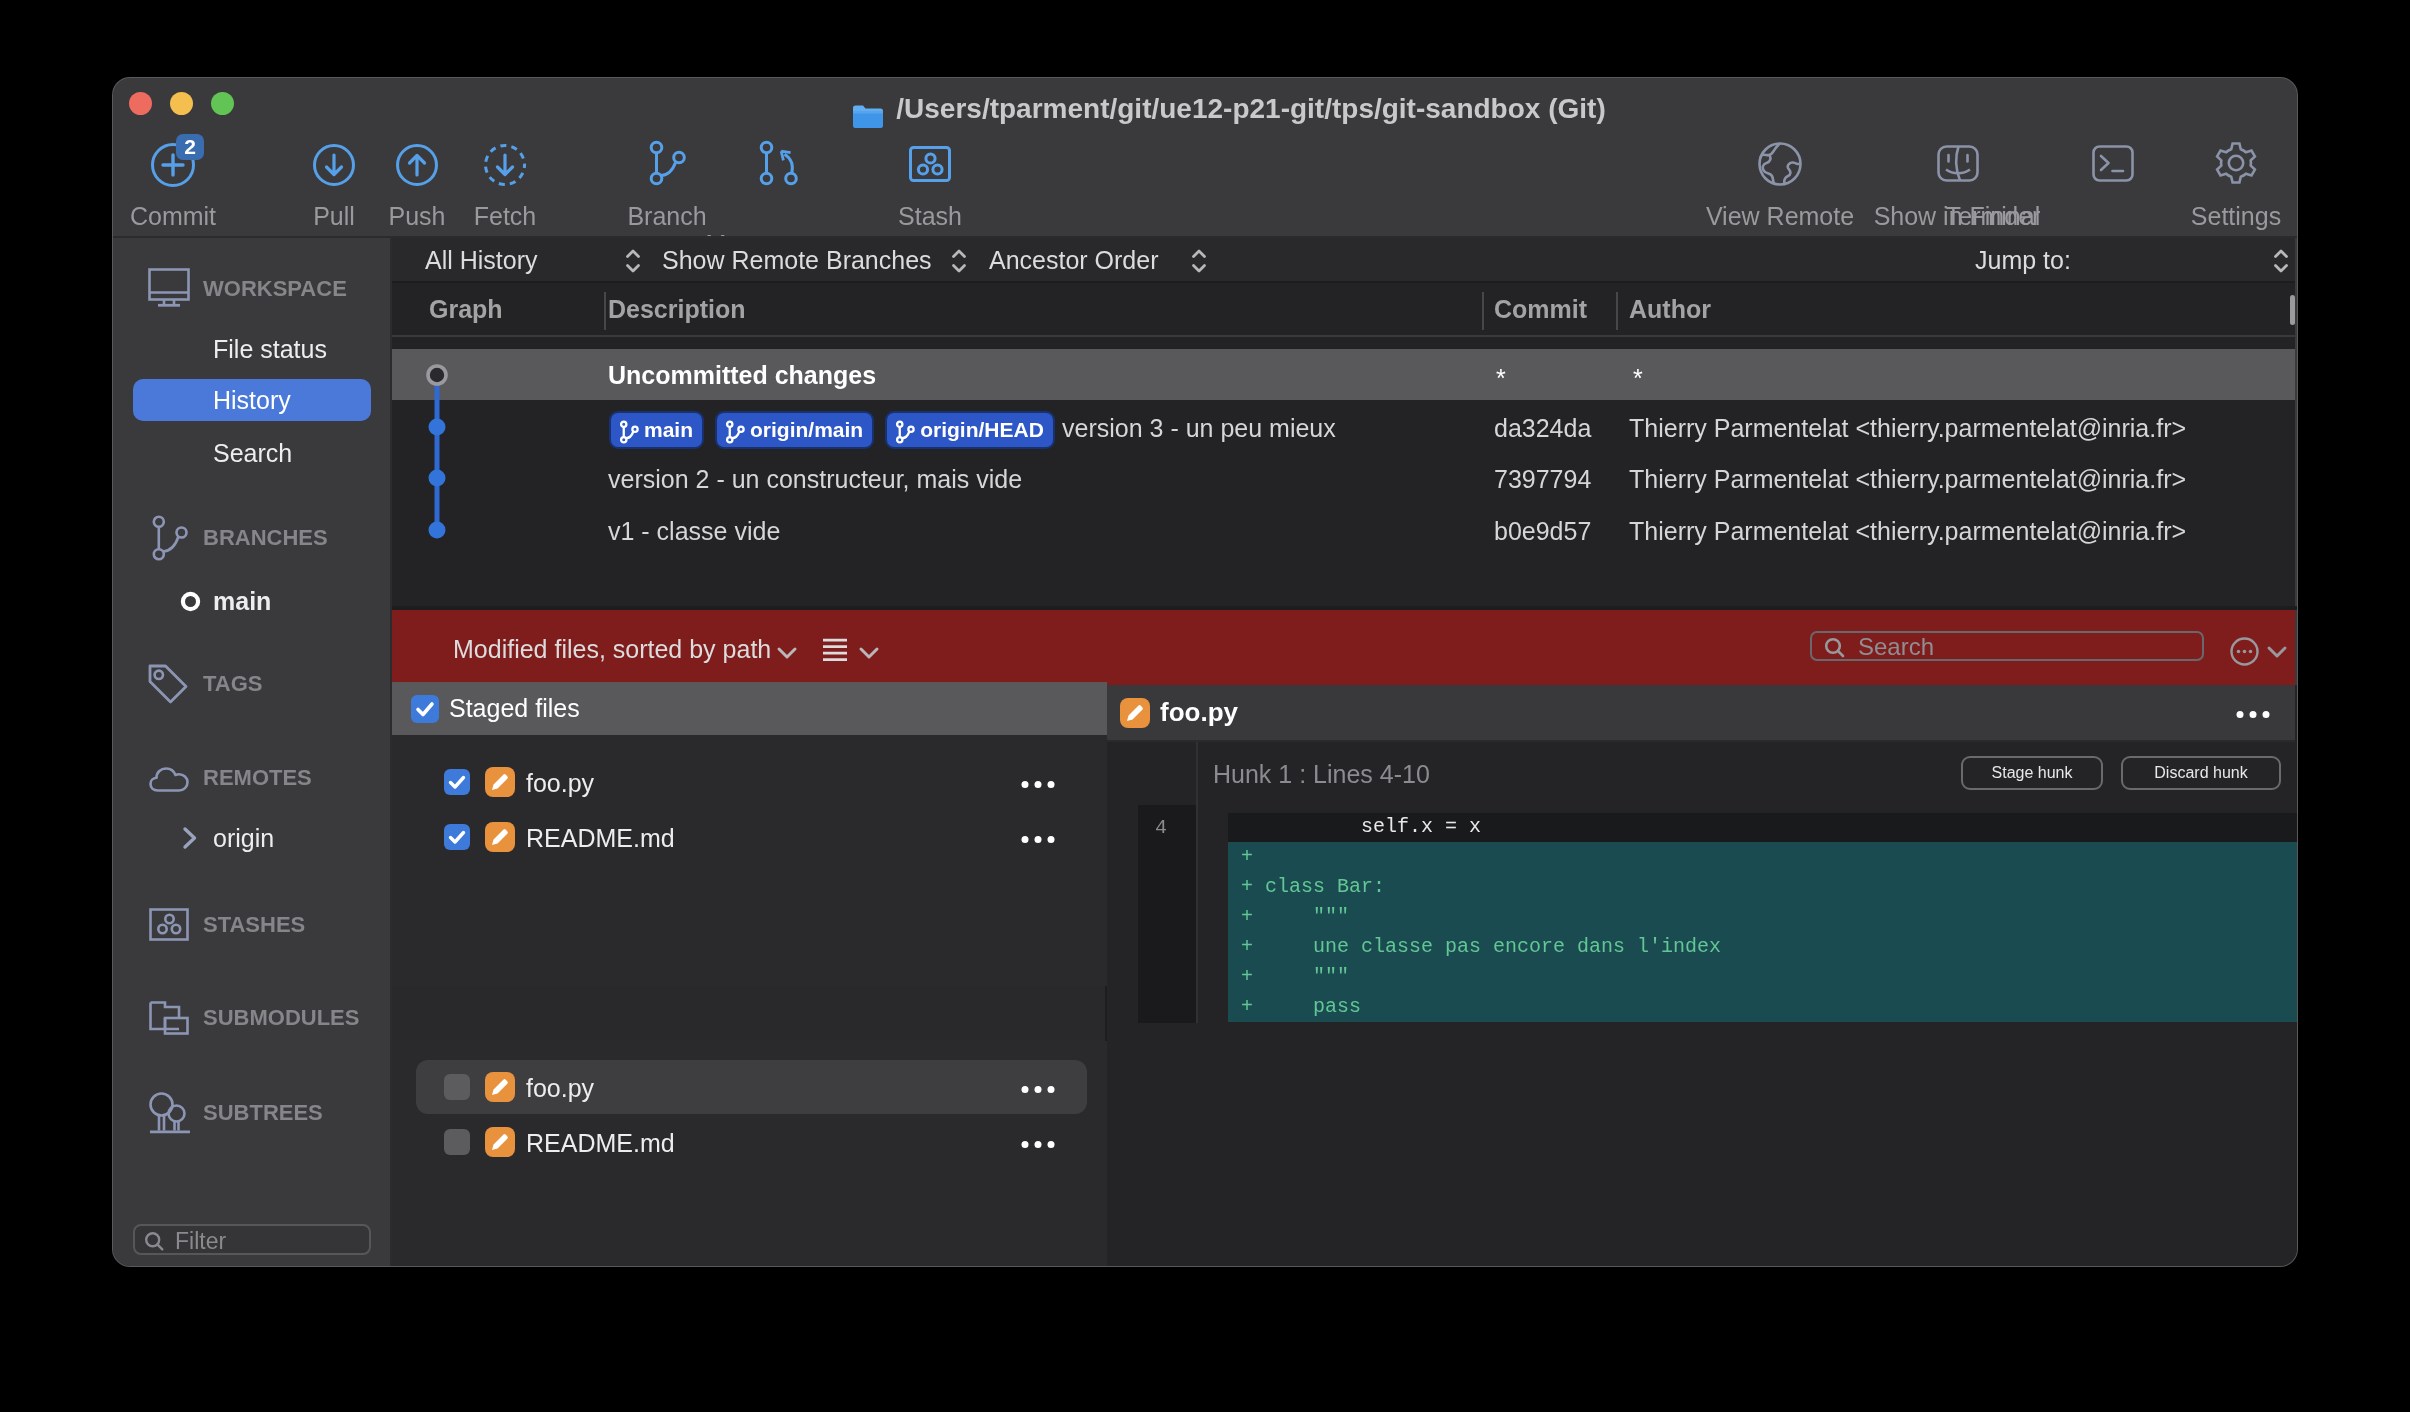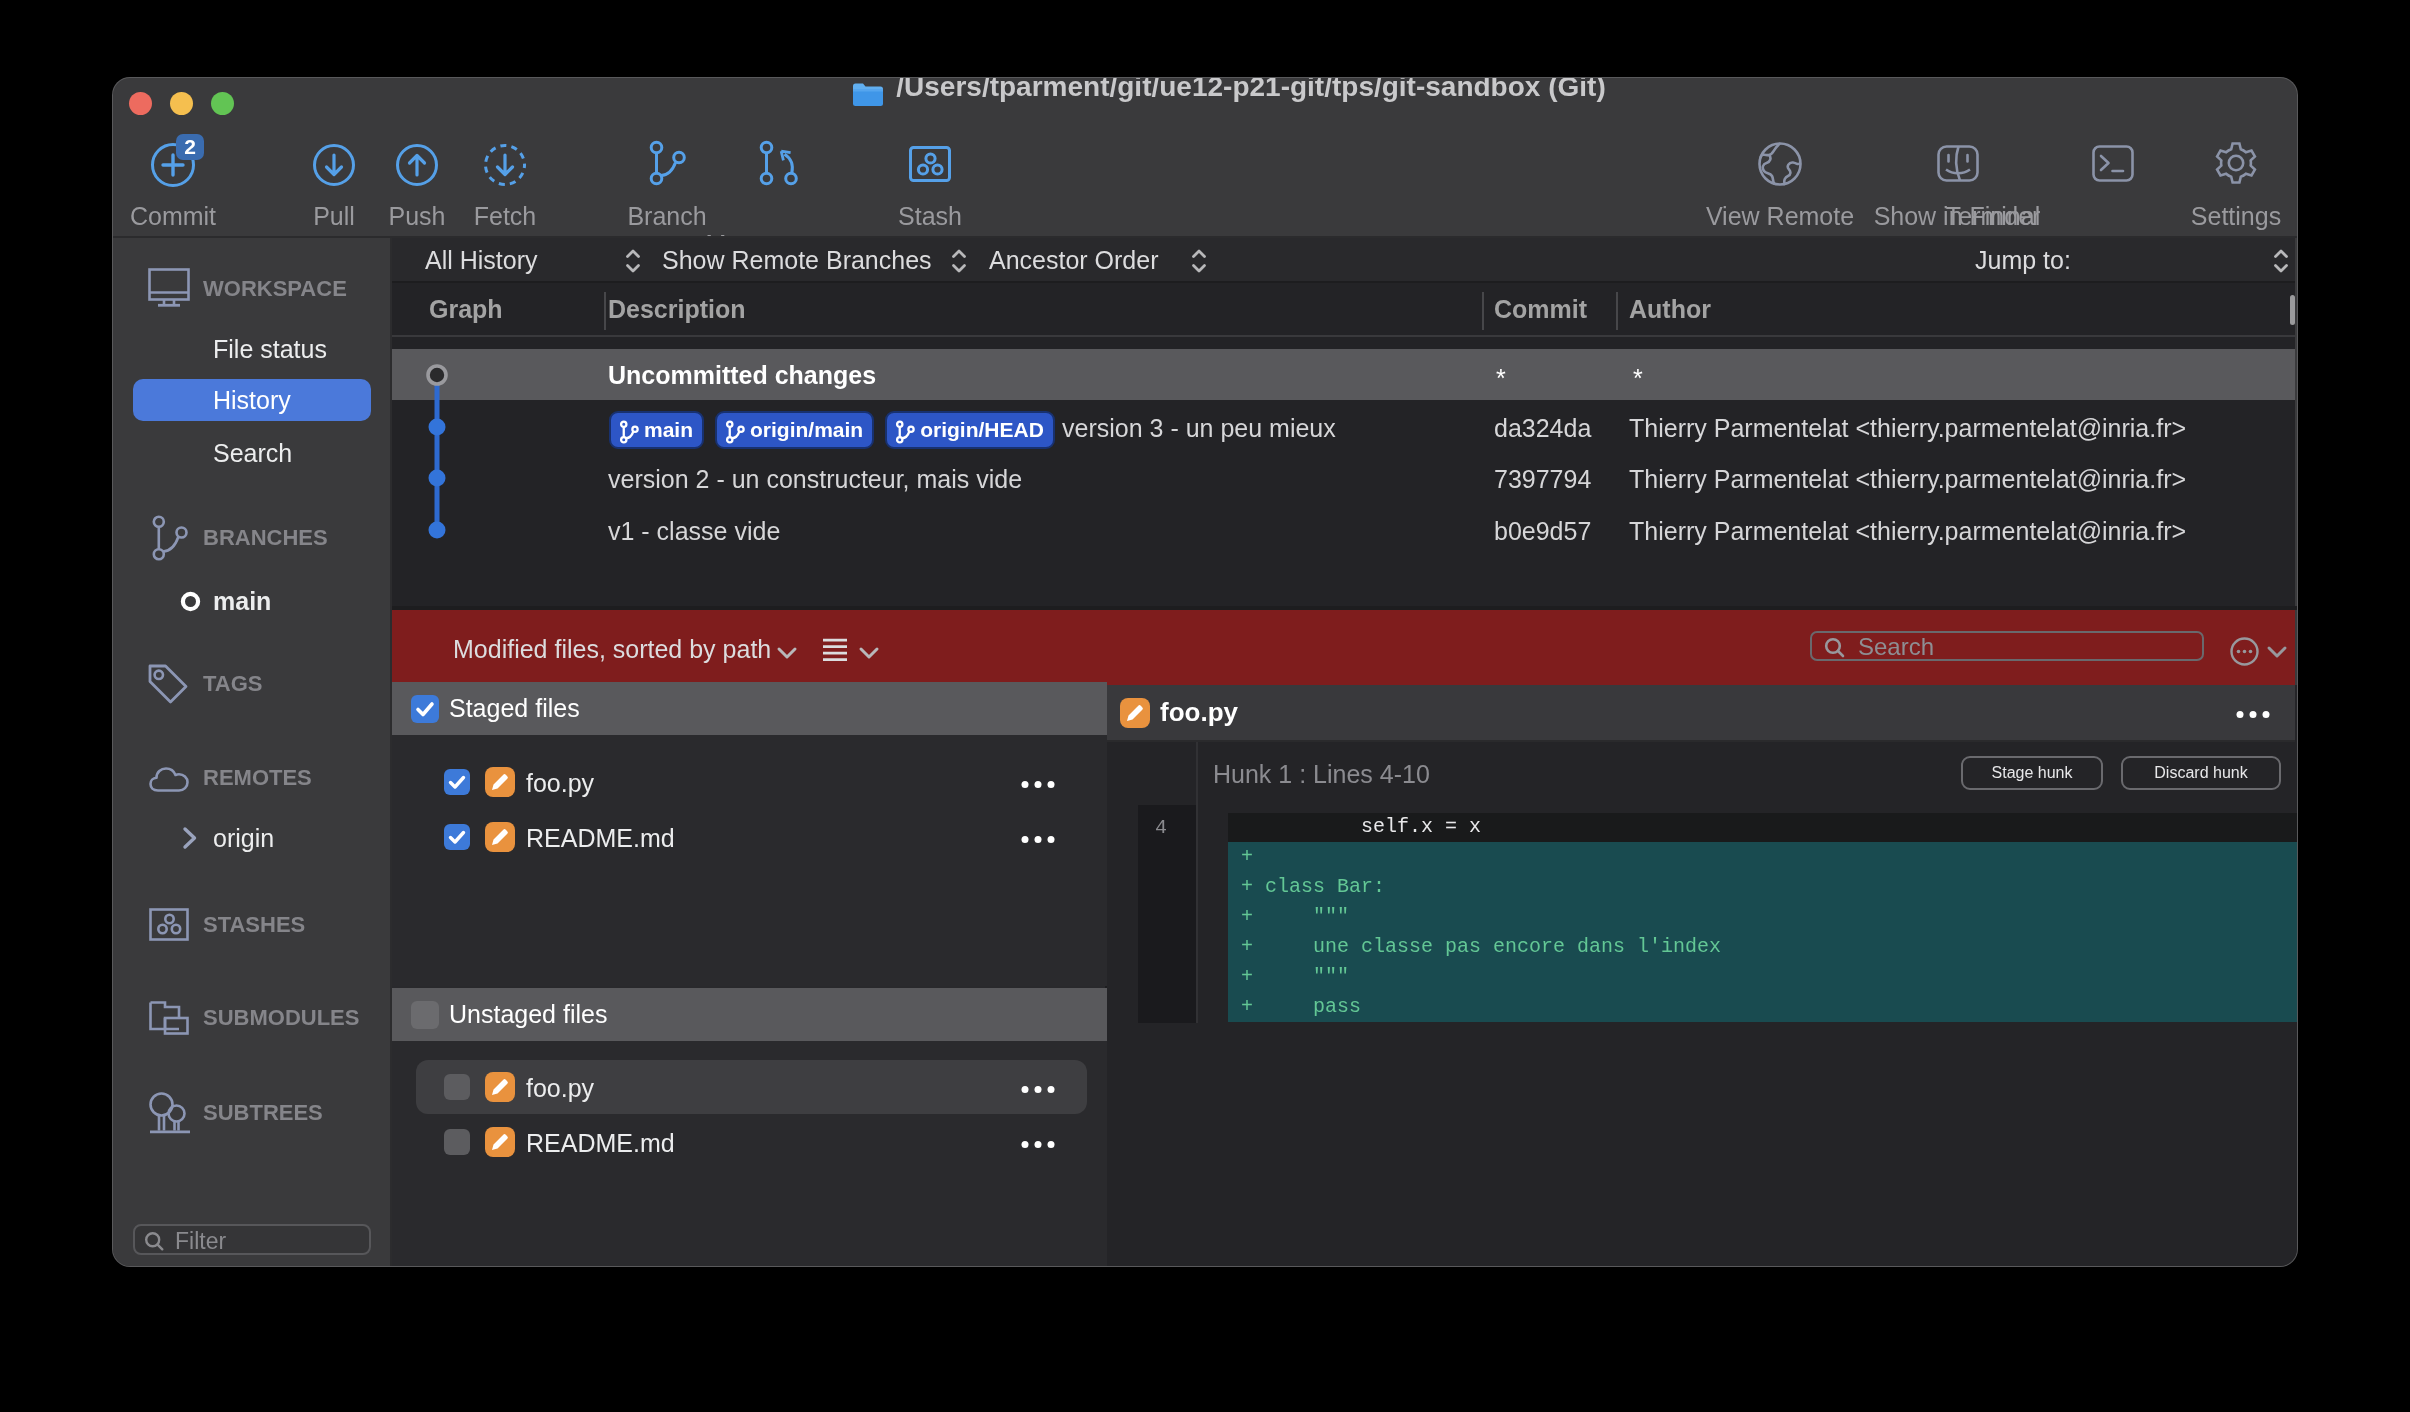--- a/index.html
+++ b/index.html
@@ -5,21 +5,21 @@
 * { margin:0; padding:0; box-sizing:border-box; }
 html,body { width:2410px; height:1412px; background:#000; overflow:hidden; }
 body { font-family:"Liberation Sans", sans-serif; position:relative; }
 .abs { position:absolute; }
 #win {
   position:absolute; left:113px; top:78px; width:2184px; height:1188px;
   background:#3a3a3c; border-radius:17px; overflow:hidden;
   box-shadow:0 0 0 1px #59595b;
 }
 .tl { position:absolute; top:14px; width:23px; height:23px; border-radius:50%; }
-#titlerow { position:absolute; top:1px; left:0; width:2184px; text-align:center;
+#titlerow { position:absolute; top:23px; left:0; width:2184px; text-align:center;
   color:#c9c9cb; font-size:28px; font-weight:bold; height:30px; line-height:30px;padding-left:48px;}
 .tblabel { position:absolute; color:#9a9a9e; font-size:25px; top:124px; transform:translateX(-50%); white-space:nowrap; }
 #sidebar { position:absolute; left:0; top:160px; width:279px; height:1028px; background:#3a3a3c; border-right:2px solid #2c2c2e; }
 .sbhead { position:absolute; left:90px; color:#85858a; font-size:22px; font-weight:bold; letter-spacing:0px; transform:translateY(-50%); }
 .sbitem { position:absolute; left:100px; color:#ecedee; font-size:25px; transform:translateY(-50%); }
 #main { position:absolute; left:279px; top:160px; width:1903px; height:372px; background:#232326; }
 #filterbar { position:absolute; left:0; top:0; width:1903px; height:45px; background:#29292c; border-bottom:2px solid #1d1d1f; color:#dcdcde; font-size:25px; }
 .fbtext { position:absolute; top:8px; white-space:nowrap; }
 #colheader { position:absolute; left:0; top:47px; width:1903px; height:52px; background:#232326; border-bottom:2px solid #39393c; color:#a3a3a3; font-weight:bold; font-size:25px; }
 .colsep { position:absolute; top:7px; width:2px; height:38px; background:#47474a; }
@@ -399,24 +399,20 @@
           </svg>
       </div>
       <div class="pencil" style="left:93px; top:12px;">
         <svg width="22" height="22" viewBox="0 0 22 22">
             <path d="M3 19 L4.5 13.5 L14.5 3.5 Q15.5 2.5 16.8 3.8 L18.2 5.2 Q19.5 6.5 18.5 7.5 L8.5 17.5 Z" fill="#fff"></path>
           </svg>
       </div>
       <span class="fname">README.md</span>
       <div class="dots3" style="left:646px; top:29px;"><span></span><span></span><span></span></div>
     </div>
-    <div class="secbar" style="top:306px;">
-      <div class="checkbox" style="left:19px; top:13px; width:28px; height:28px; background:#6b6b6e;"></div>
-      <span style="position:absolute; left:57px; top:12px;">Unstaged files</span>
-    </div>
     <div class="abs" style="left:0; top:359px; width:715px; height:225px; background:#2a2a2d;"></div>
 
     <div class="abs" style="left:24px; top:378px; width:671px; height:54px; background:#3e3e41; border-radius:12px;"></div>
     <div class="filerow" style="top:378px;">
       <div class="checkbox" style="left:52px; top:14px; width:26px; height:26px; background:#5c5c5f;"></div>
       <div class="pencil" style="left:93px; top:12px;">
         <svg width="22" height="22" viewBox="0 0 22 22">
             <path d="M3 19 L4.5 13.5 L14.5 3.5 Q15.5 2.5 16.8 3.8 L18.2 5.2 Q19.5 6.5 18.5 7.5 L8.5 17.5 Z" fill="#fff"></path>
           </svg>
       </div>

